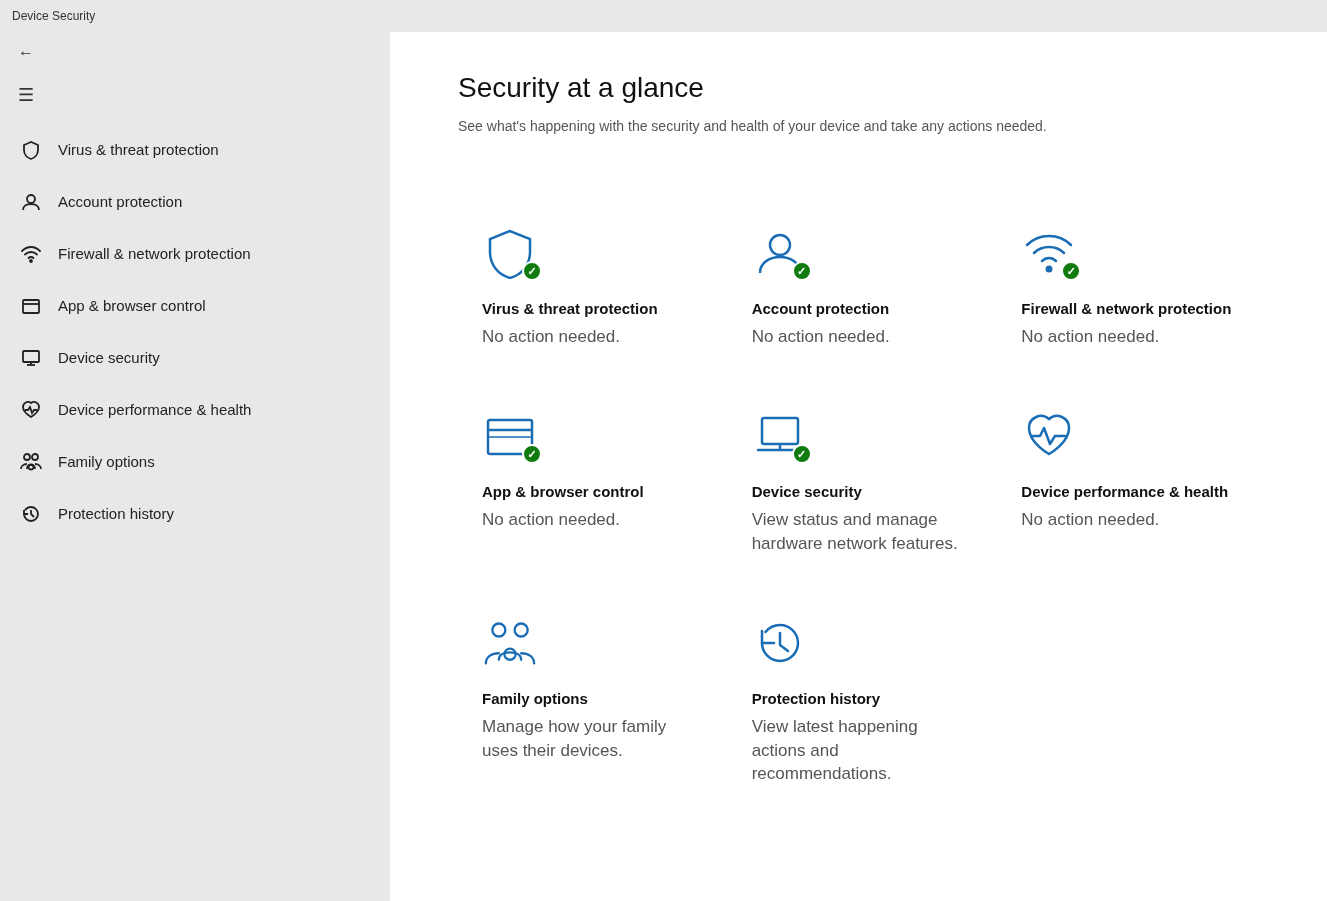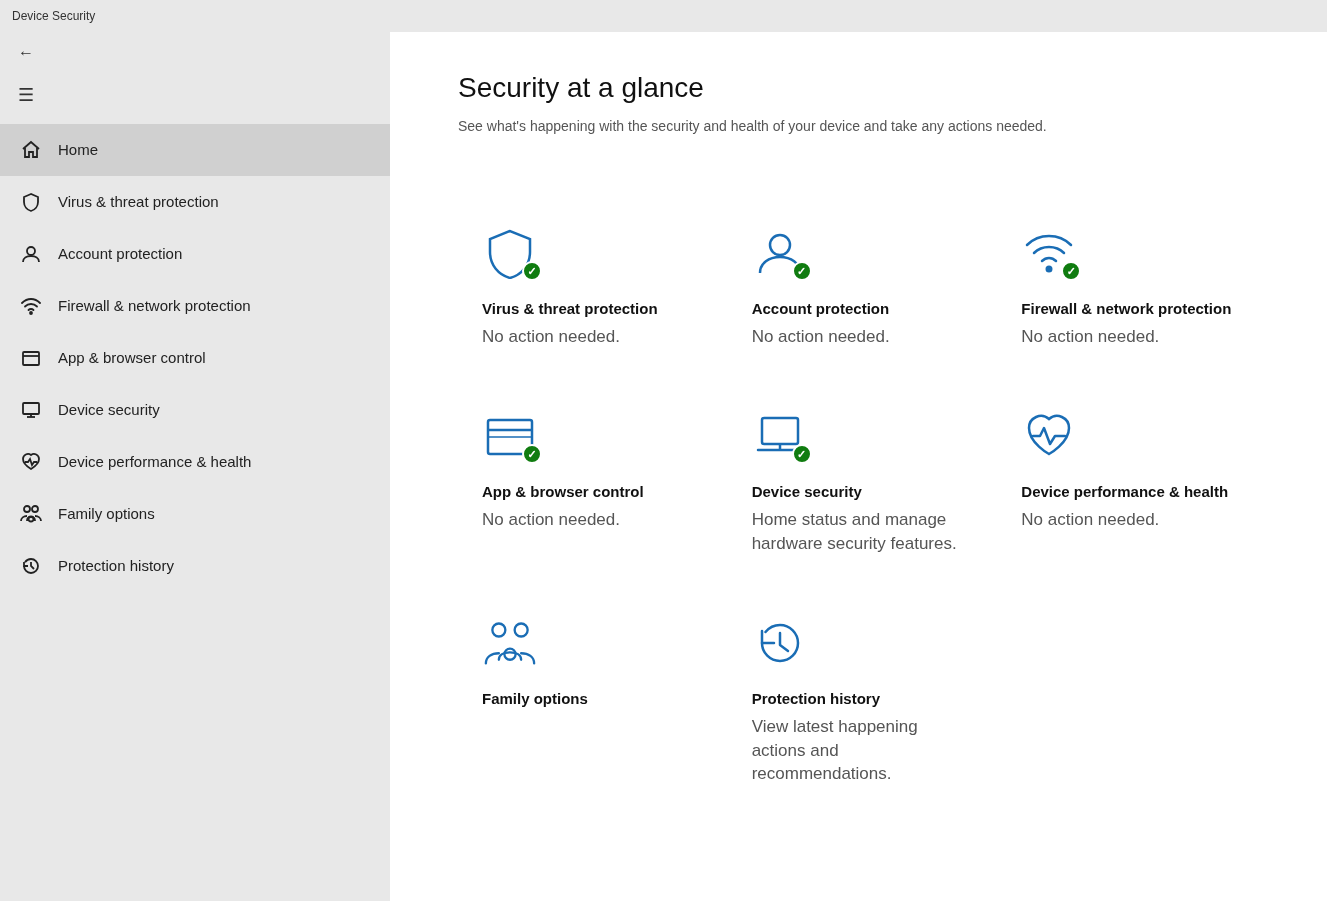--- a/index.html
+++ b/index.html
@@ -181,29 +181,20 @@
   <div class="sidebar">
     <div class="back-btn">
       <span>←</span>
     </div>
     <div class="sidebar-top">
       <span class="hamburger-icon">☰</span>
     </div>
 
     <nav class="sidebar-nav">
 
-      <div class="nav-item active">
-        <span class="nav-icon">
-          <svg width="20" height="20" viewBox="0 0 20 20" fill="none" stroke="currentColor" stroke-width="1.8">
-            <path d="M2 9L10 2l8 7"></path>
-            <path d="M4 8v9h4v-5h4v5h4V8"></path>
-          </svg>
-        </span>
-        <span class="nav-label">Home</span>
-      </div>
 
       <div class="nav-item">
         <span class="nav-icon">
           <svg width="20" height="20" viewBox="0 0 20 20" fill="none" stroke="currentColor" stroke-width="1.8">
             <path d="M10 2L3 5v5c0 4.5 3 8 7 9 4-1 7-4.5 7-9V5L10 2z"></path>
           </svg>
         </span>
         <span class="nav-label">Virus &amp; threat protection</span>
       </div>
 
@@ -357,21 +348,21 @@
           <span class="card-icon">
             <svg viewBox="0 0 52 52" fill="none">
               <rect x="8" y="8" width="36" height="26" rx="2" stroke="#1a6db5" stroke-width="2.5"></rect>
               <path d="M4 40h44" stroke="#1a6db5" stroke-width="2.5" stroke-linecap="round"></path>
               <line x1="26" y1="34" x2="26" y2="40" stroke="#1a6db5" stroke-width="2.5"></line>
             </svg>
           </span>
           <span class="check-badge"></span>
         </div>
         <div class="card-title">Device security</div>
-        <div class="card-desc">Home status and manage hardware security features.</div>
+        <div class="card-desc">View status and manage hardware network features.</div>
       </div>
 
       <div class="card">
         <div class="card-icon-wrap">
           <span class="card-icon">
             <svg viewBox="0 0 52 52" fill="none">
               <path d="M26 44s-20-11-20-26a12 12 0 0 1 20-9 12 12 0 0 1 20 9c0 15-20 26-20 26z" stroke="#1a6db5" stroke-width="2.5"></path>
               <polyline points="10,26 17,26 21,18 27,34 32,26 42,26" stroke="#1a6db5" stroke-width="2.5" fill="none" stroke-linecap="round" stroke-linejoin="round"></polyline>
             </svg>
           </span>
@@ -387,20 +378,21 @@
               <circle cx="16" cy="12" r="7" stroke="#1a6db5" stroke-width="2.5"></circle>
               <circle cx="40" cy="12" r="7" stroke="#1a6db5" stroke-width="2.5"></circle>
               <circle cx="28" cy="38" r="6" stroke="#1a6db5" stroke-width="2.5"></circle>
               <path d="M2 48c0-7 6-11 14-11" stroke="#1a6db5" stroke-width="2.5" stroke-linecap="round"></path>
               <path d="M54 48c0-7-6-11-14-11" stroke="#1a6db5" stroke-width="2.5" stroke-linecap="round"></path>
               <path d="M16 44c0-5 5-8 12-8s12 3 12 8" stroke="#1a6db5" stroke-width="2.5" stroke-linecap="round"></path>
             </svg>
           </span>
         </div>
         <div class="card-title">Family options</div>
+        <div class="card-desc">Manage how your family uses their devices.</div>
       </div>
 
       <div class="card">
         <div class="card-icon-wrap">
           <span class="card-icon">
             <svg viewBox="0 0 52 52" fill="none">
               <path d="M8 26a18 18 0 1 0 18-18c-6 0-11 2.7-14.5 7" stroke="#1a6db5" stroke-width="2.5" stroke-linecap="round"></path>
               <polyline points="8,14 8,26 20,26" stroke="#1a6db5" stroke-width="2.5" stroke-linecap="round" stroke-linejoin="round"></polyline>
               <polyline points="26,16 26,28 34,34" stroke="#1a6db5" stroke-width="2.5" stroke-linecap="round" stroke-linejoin="round"></polyline>
             </svg>

